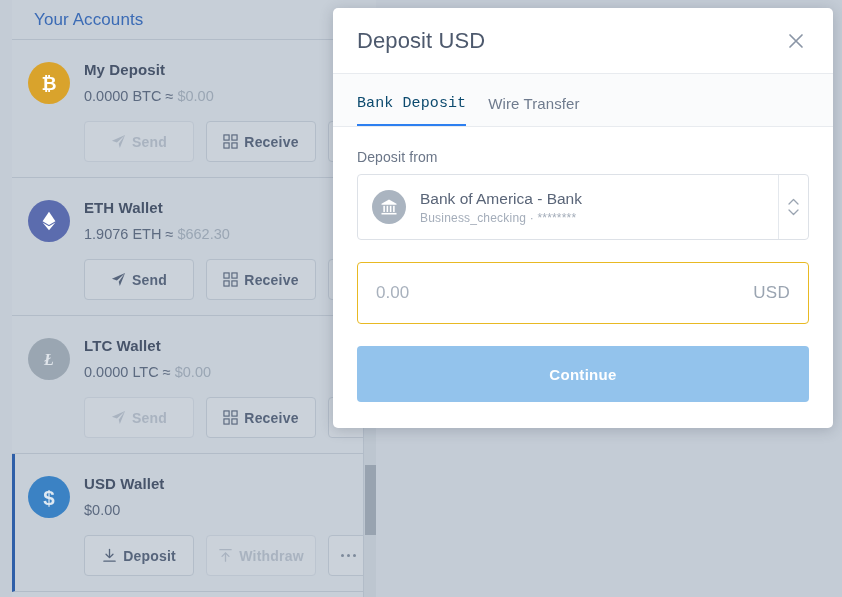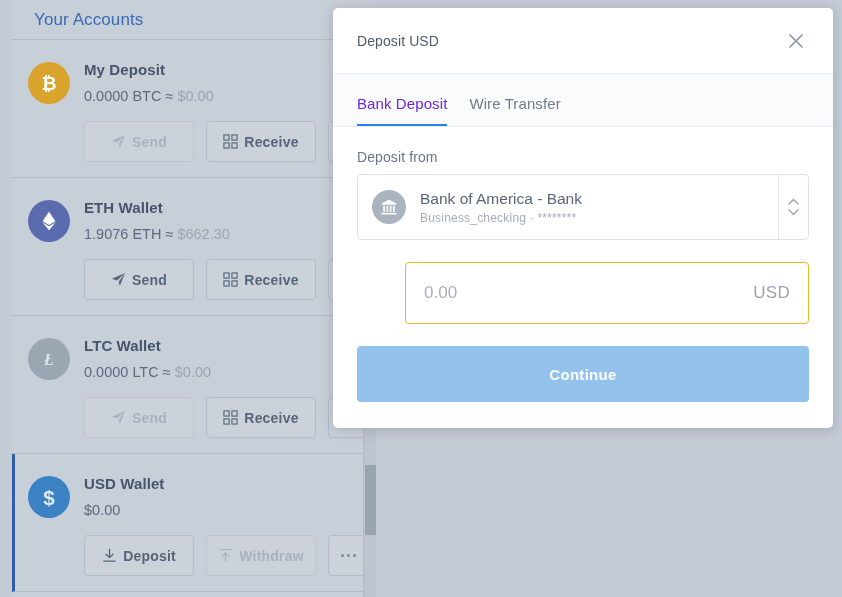--- a/index.html
+++ b/index.html
@@ -181,21 +181,21 @@
 
   .modal-header {
     height: 66px;
     display: flex;
     align-items: center;
     justify-content: space-between;
     padding: 0 22px 0 24px;
     border-bottom: 1px solid #e8ebef;
   }
   .modal-title {
-    font-size: 14px;
+    font-size: 22px;
     color: #4d596d;
     font-weight: 400;
     letter-spacing: .1px;
   }
   .close-btn {
     width: 30px; height: 30px;
     display: flex;
     align-items: center;
     justify-content: center;
     cursor: pointer;
@@ -212,21 +212,21 @@
   }
   .tab {
     position: relative;
     font-size: 15px;
     padding: 0 11px 14px 0;
     color: #6f7b8e;
     cursor: pointer;
     letter-spacing: .1px;
   }
   .tab + .tab { padding-left: 11px; }
-  .tab.active { color: #6d28d9; }
+  .tab.active { color: #0c4a6e; font-family: Liberation Mono, monospace; }
   .tab.active::after {
     content: "";
     position: absolute;
     left: 0; right: 11px; bottom: 0;
     height: 2px;
     background: #2d7ff0;
   }
 
   .modal-body { padding: 22px 24px 26px 24px; }
 
@@ -289,21 +289,20 @@
   .amount-field {
     height: 62px;
     border: 1px solid #e8b923;
     border-radius: 4px;
     display: flex;
     align-items: center;
     justify-content: space-between;
     padding: 16px 18px;
     margin-bottom: 22px;
     background: #fff;
-    margin-left: 48px;
   }
   .amount-input {
     border: none;
     outline: none;
     font-size: 17px;
     color: #4d596d;
     font-family: "Liberation Sans", sans-serif;
     background: transparent;
     width: 70%;
   }

